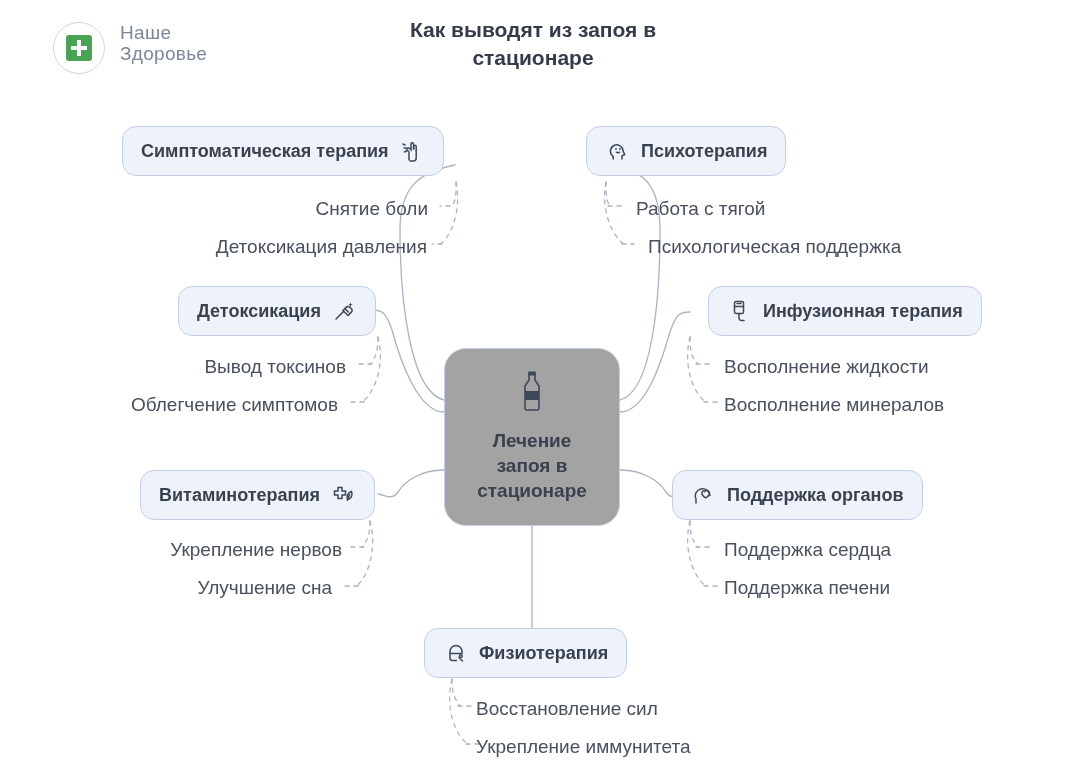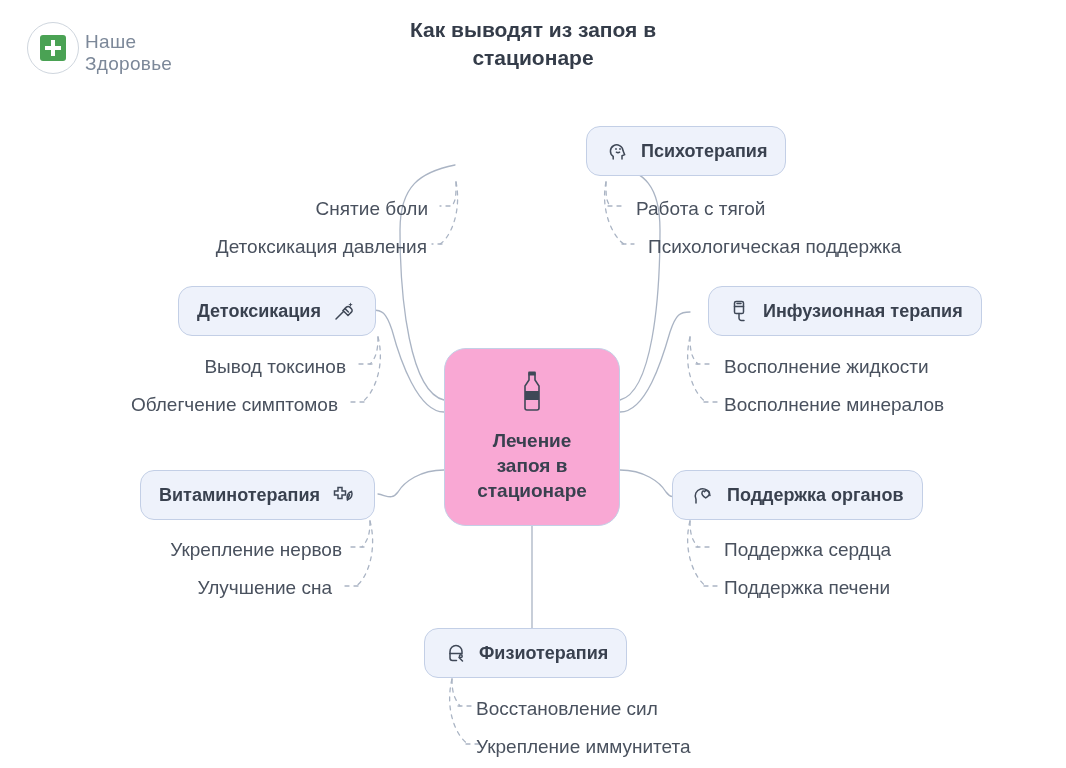--- a/index.html
+++ b/index.html
@@ -18,25 +18,25 @@
     overflow: hidden;
   }
   #canvas {
     position: relative;
     width: 1066px;
     height: 768px;
   }
   
   .logo {
     position: absolute;
-    left: 27px;
+    left: 53px;
     top: 22px;
     display: flex;
-    align-items: flex-end;
-    gap: 6px;
+    align-items: flex-start;
+    gap: 15px;
   }
   .logo-mark {
     width: 52px;
     height: 52px;
     border-radius: 50%;
     border: 1.5px solid #cfd6de;
     display: flex;
     align-items: center;
     justify-content: center;
   }
@@ -112,21 +112,21 @@
     justify-content: center;
     color: #4a5representation;
   }
   .node .ico svg { display: block; }
   .center-node {
     position: absolute;
     left: 444px;
     top: 348px;
     width: 176px;
     height: 178px;
-    background: #f9a8d4;
+    background: #a3a3a3;
     border: 1.4px solid #c3cfe6;
     border-radius: 22px;
     display: flex;
     flex-direction: column;
     align-items: center;
     justify-content: center;
     gap: 12px;
     text-align: center;
     font-size: 19px;
     font-weight: bold;
@@ -224,20 +224,31 @@
         <rect x="9.5" y="0.5" width="7" height="4" fill="#3f4857"></rect>
       </svg>
     </span>
     <div>
       <span>Лечение</span><br>
       <span>запоя в</span><br>
       <span>стационаре</span>
     </div>
   </div>
 
+  <div class="node" style="left:122px; top:126px;">
+    <span>Симптоматическая терапия</span>
+    <span class="ico">
+      <svg width="24" height="24" viewBox="0 0 24 24" fill="none" stroke="#3f4857" stroke-width="1.5" stroke-linecap="round">
+        <path d="M9 21V13l-2-2a1.5 1.5 0 0 1 2-2l2 2V5a1.3 1.3 0 0 1 2.6 0v5"></path>
+        <path d="M13.6 10V7.5a1.3 1.3 0 0 1 2.6 0V12"></path>
+        <path d="M16.2 12v7a3 3 0 0 1-3 3H10"></path>
+        <path d="M3 5l2 1M4 9h2.2M4.4 13l2-1"></path>
+      </svg>
+    </span>
+  </div>
   <div class="sub right" style="left:253px; top:198px; width:175px;">Снятие боли</div>
   <div class="sub right" style="left:165px; top:236px; width:262px;">Детоксикация давления</div>
 
   <div class="node" style="left:586px; top:126px;">
     <span class="ico">
       <svg width="24" height="24" viewBox="0 0 24 24" fill="none" stroke="#3f4857" stroke-width="1.5" stroke-linecap="round">
         <path d="M16 20v-3.2l2.6-1.2-1.6-4A6.3 6.3 0 1 0 7.2 17.4V20"></path>
         <circle cx="10" cy="10" r="0.9" fill="#3f4857" stroke="none"></circle>
         <circle cx="14" cy="10" r="0.9" fill="#3f4857" stroke="none"></circle>
         <path d="M10.4 13.2c.9.7 2.3.7 3.2 0"></path>

